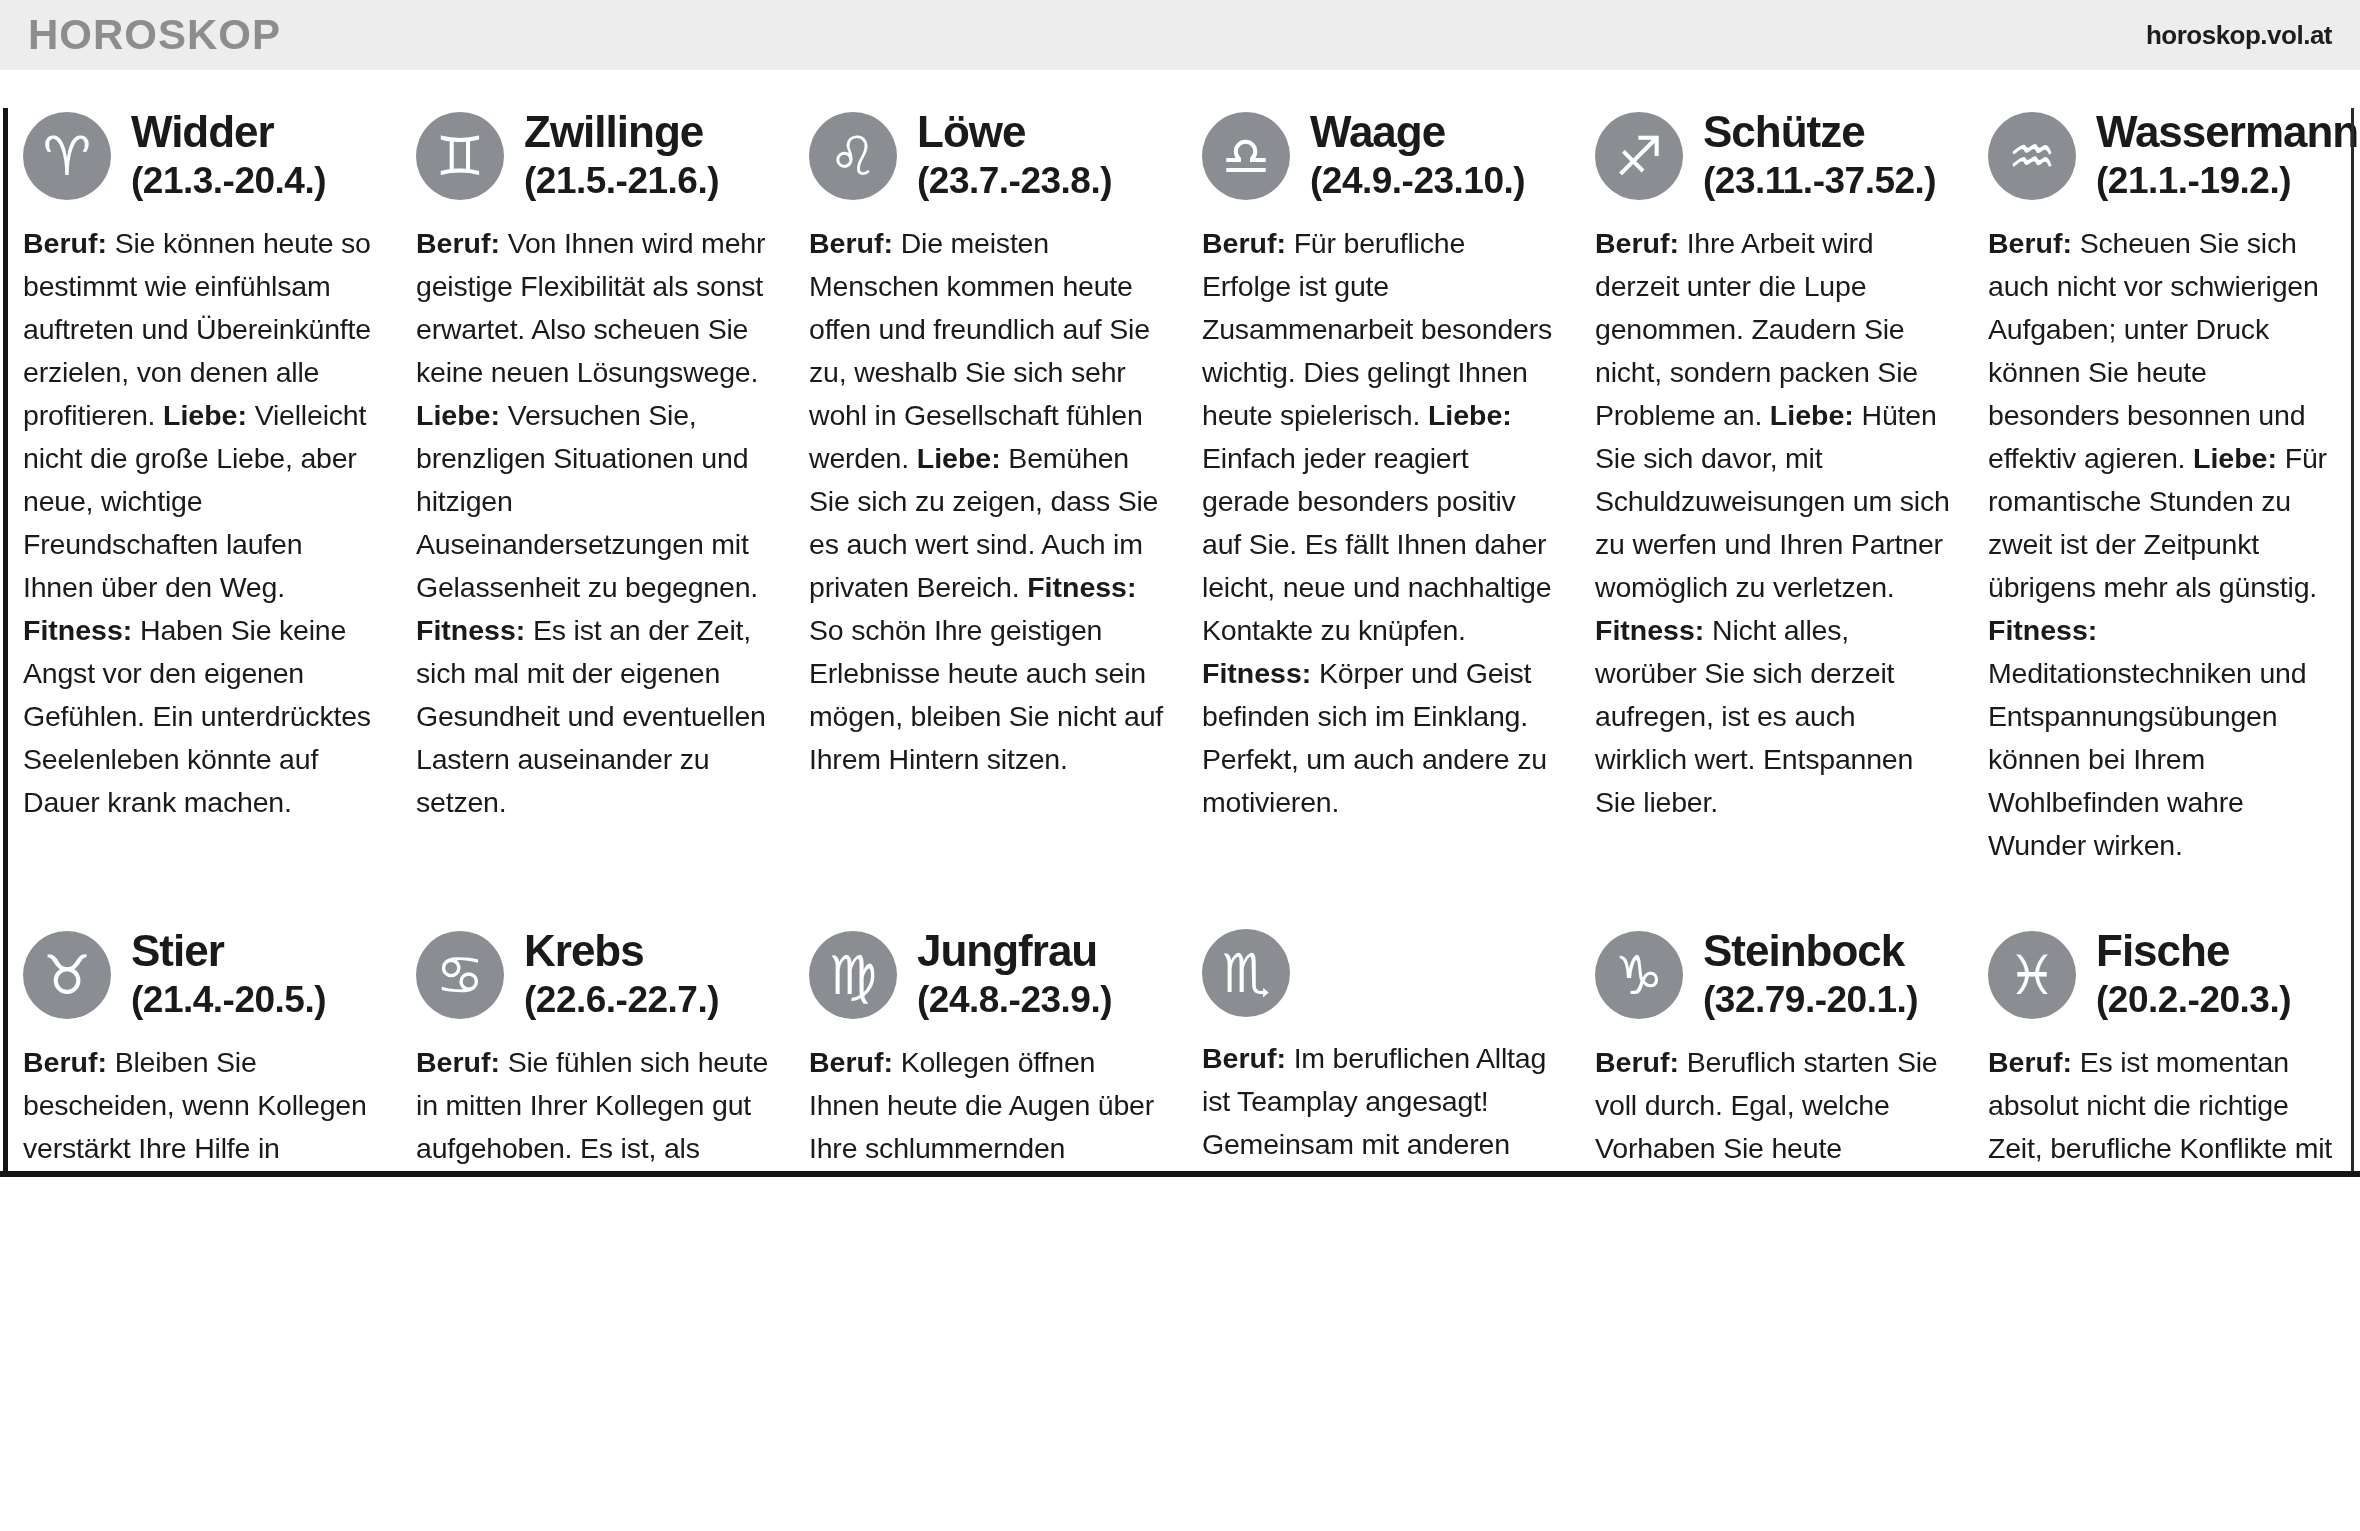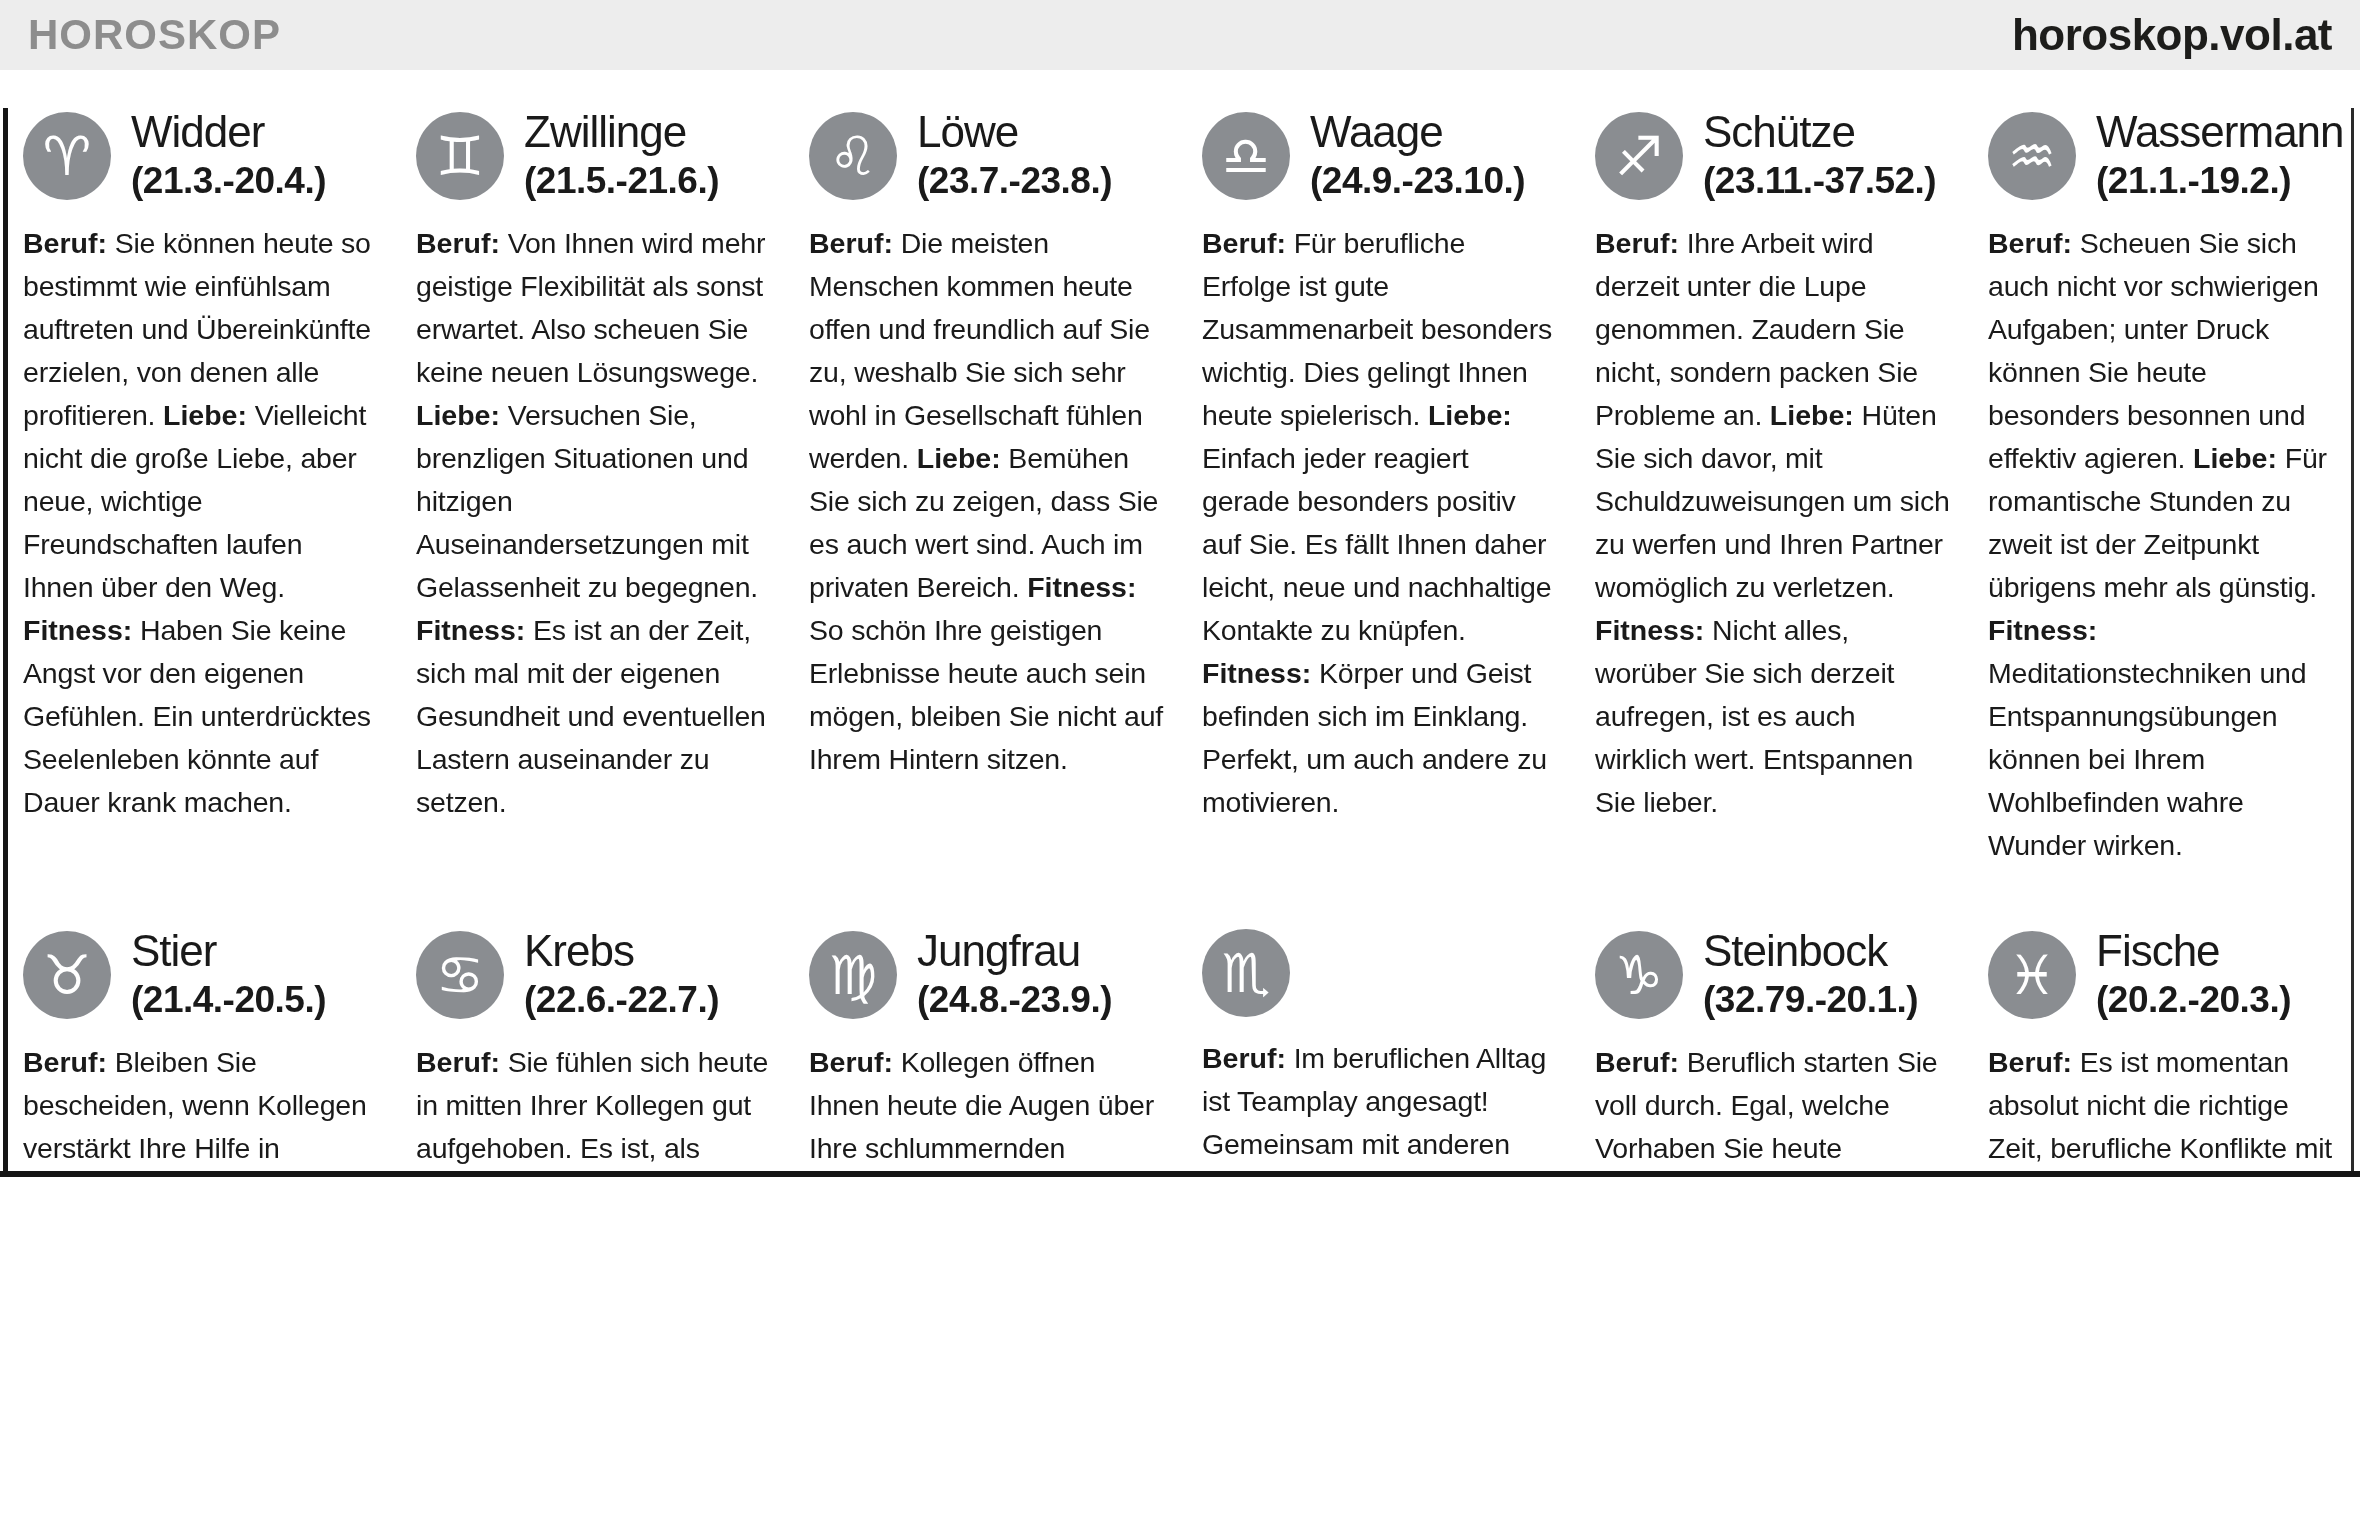--- a/index.html
+++ b/index.html
@@ -12,21 +12,21 @@
   
   .topbar {
     position:absolute; left:0; top:0; width:2360px; height:70px;
     background:#ededed; display:flex; align-items:center;
     justify-content:space-between; padding:0 28px;
   }
   .topbar-title {
     font-size:42px; font-weight:bold; color:#8d8d8d; letter-spacing:1px;
   }
   .topbar-site {
-    font-size:44px; font-weight:bold; color:#1d1d1b; letter-spacing:-0.5px;
+    font-size:26px; font-weight:bold; color:#1d1d1b; letter-spacing:-0.5px;
   }
   
   .frame-left  { position:absolute; left:3px;  top:108px; bottom:3px; width:5px; background:#151515; }
   .frame-right { position:absolute; left:2351px; top:108px; bottom:3px; width:3px; background:#2a2a2a; }
   .frame-bottom{ position:absolute; left:0; bottom:0; width:2360px; height:6px; background:#151515; }
   
   .grid {
     position:absolute; left:23px; top:110px; width:2322px;
     display:grid; grid-template-columns:repeat(6,1fr);
     column-gap:36px; row-gap:62px;
@@ -38,21 +38,21 @@
   .icon-circle {
     flex:0 0 auto; width:88px; height:88px; border-radius:50%;
     background:#8a8d91; color:#ffffff;
     display:flex; align-items:center; justify-content:center;
   }
   .icon-circle .glyph {
     font-family:"DejaVu Sans", sans-serif; font-size:54px; font-weight:bold;
     line-height:1; transform:translateY(1px);
   }
   .sign-name {
-    font-size:44px; font-weight:normal; line-height:1.02;
+    font-size:44px; font-weight:bold; line-height:1.02;
     letter-spacing:-1px; color:#1a1a1a;
   }
   .sign-dates {
     font-size:37px; font-weight:bold; letter-spacing:-0.5px;
     margin-top:5px; color:#1a1a1a;
   }
   .sign-body {
     font-size:28.5px; line-height:43px; letter-spacing:-0.2px;
     text-align:left; color:#1a1a1a;
     hyphens:auto; -webkit-hyphens:auto;

